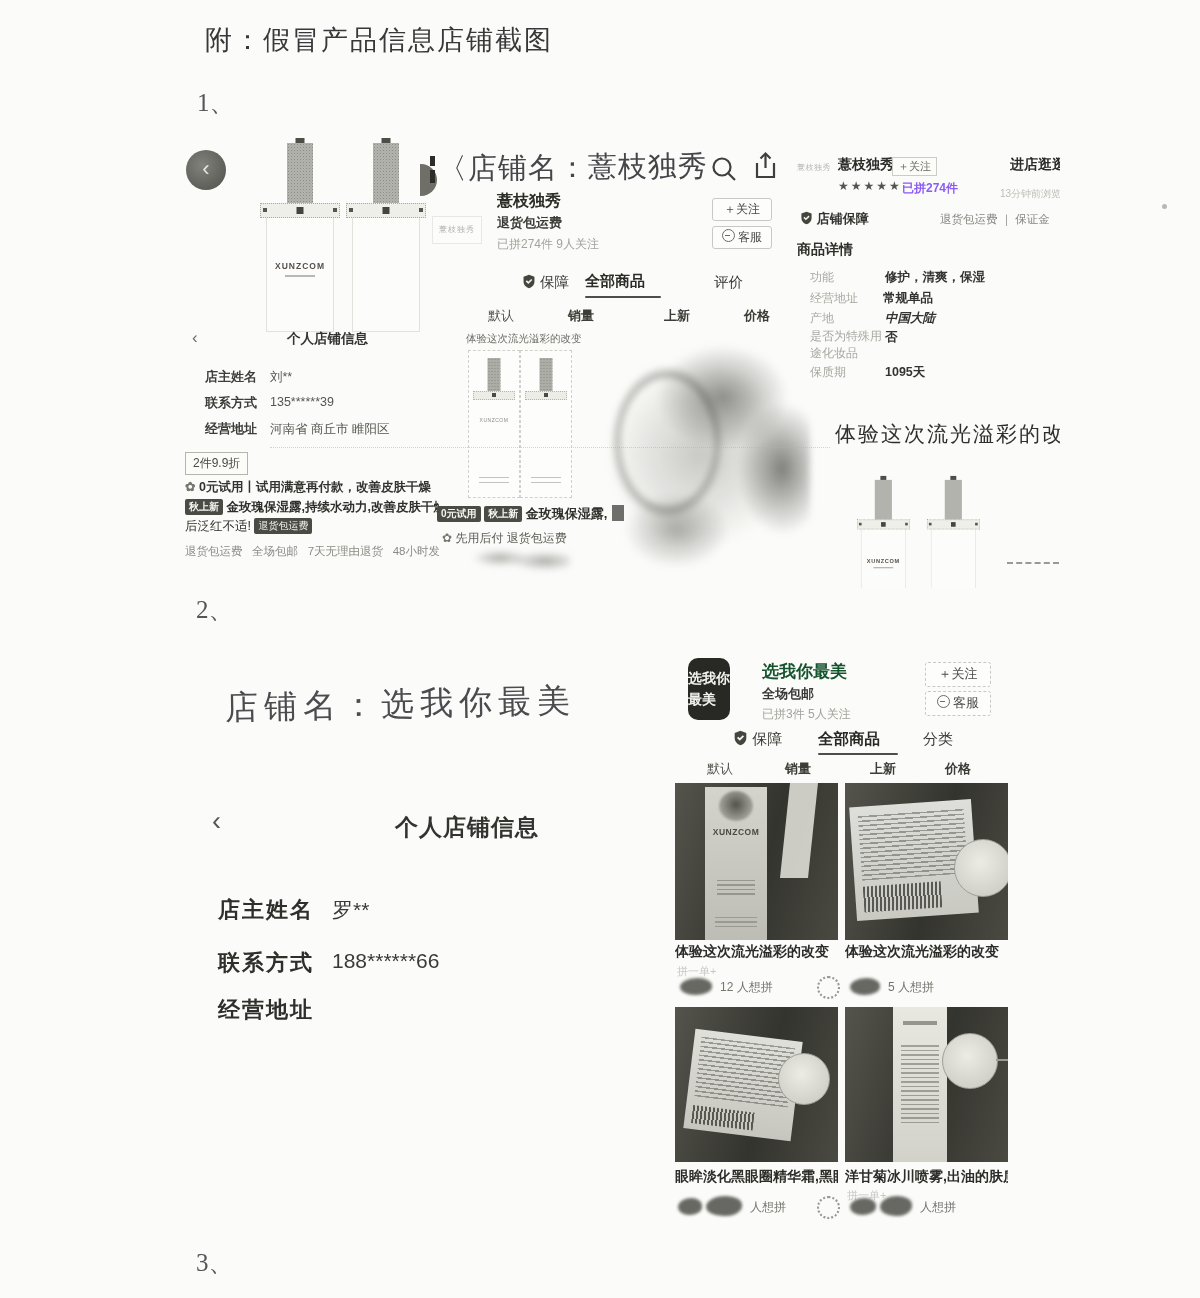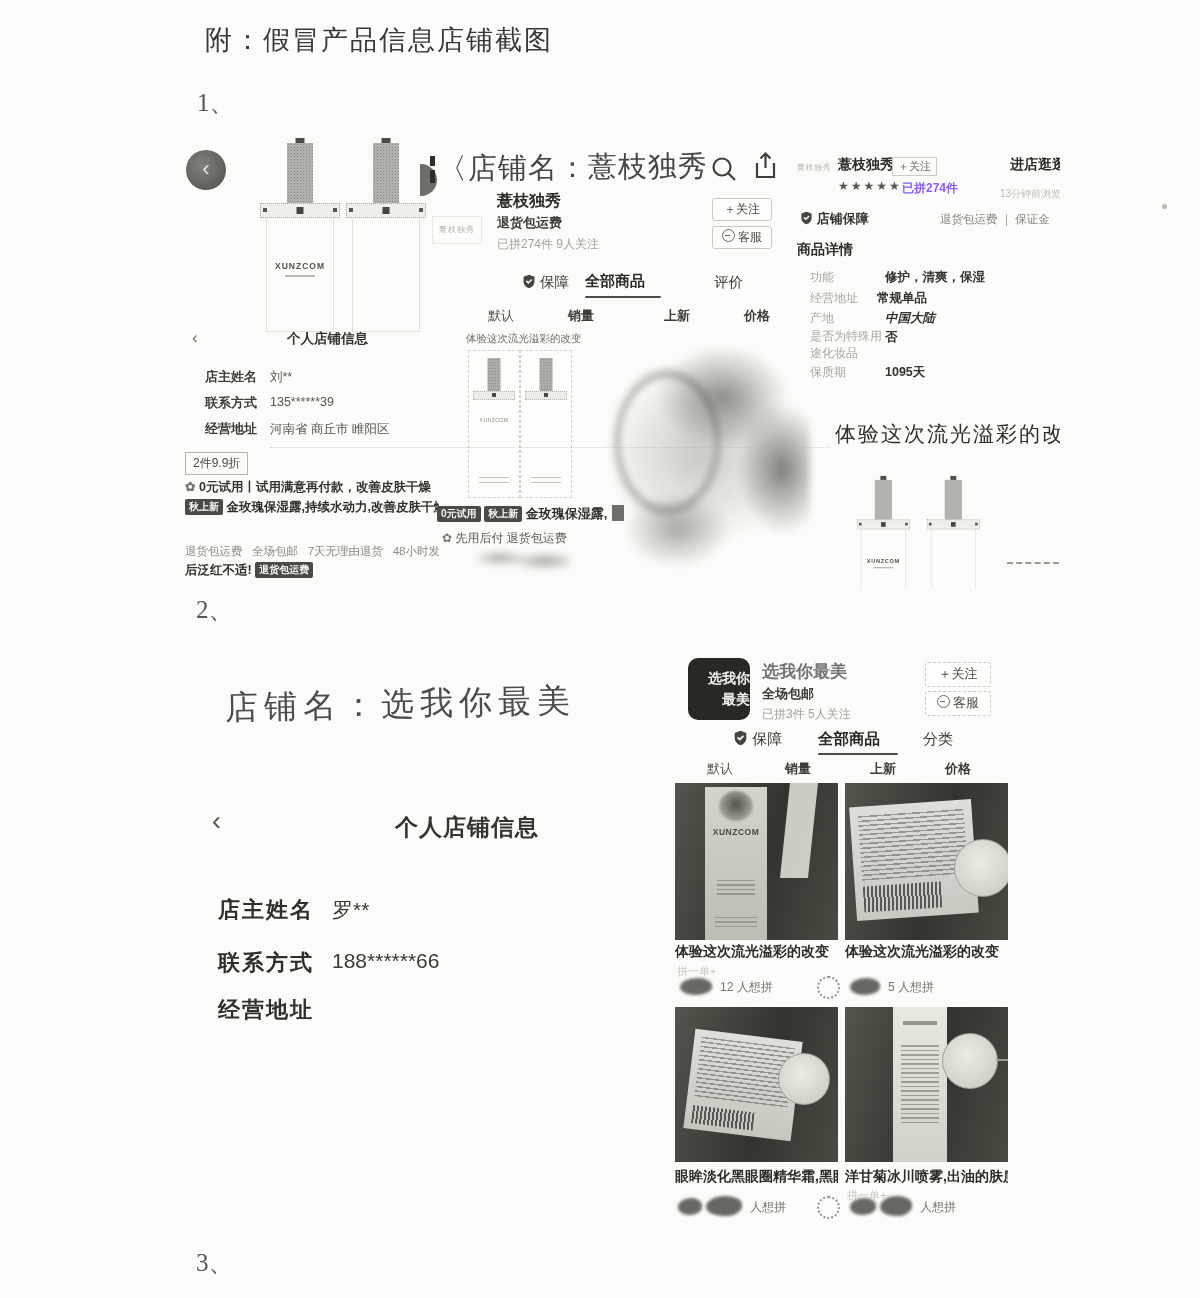--- a/index.html
+++ b/index.html
@@ -109,21 +109,21 @@
 
     <div class="abs nw" style="left:5px;top:341px;font-size:12.5px;color:#33332f;font-weight:bold;">
       <span style="color:#77776f;">✿</span>
       <span>0元试用丨试用满意再付款，改善皮肤干燥</span>
     </div>
 
     <div class="abs nw clip" style="left:5px;top:361px;width:254px;font-size:12.5px;font-weight:bold;color:#2f2f2b;">
       <span class="badge-dark">秋上新</span>
       <span>金玫瑰保湿露,持续水动力,改善皮肤干燥,缓解晒</span>
     </div>
-    <div class="abs nw" style="left:5px;top:380px;font-size:12.5px;font-weight:bold;color:#2f2f2b;margin-top:44px;">
+    <div class="abs nw" style="left:5px;top:380px;font-size:12.5px;font-weight:normal;color:#2f2f2b;">
       <span>后泛红不适!</span>
       <span class="badge-dark">退货包运费</span>
     </div>
 
     <div class="abs nw clip" style="left:5px;top:406px;width:254px;font-size:11.5px;color:#8b8b85;">
       <span>退货包运费</span>&nbsp;&nbsp;
       <span>全场包邮</span>&nbsp;&nbsp;
       <span>7天无理由退货</span>&nbsp;&nbsp;
       <span>48小时发货</span>
     </div>
@@ -227,21 +227,21 @@
       </svg>
       <span>店铺保障</span>
     </div>
     <div class="abs nw" style="left:145px;top:74px;font-size:11.5px;color:#85857f;">退货包运费 ｜ 保证金</div>
 
     <div class="abs bold nw" style="left:2px;top:103px;font-size:14px;color:#2e2e2a;">商品详情</div>
 
     <div class="abs nw" style="left:15px;top:131px;font-size:12px;color:#a8a8a2;">功能</div>
     <div class="abs bold nw" style="left:90px;top:131px;font-size:12.5px;color:#333330;">修护，清爽，保湿</div>
     <div class="abs nw" style="left:15px;top:152px;font-size:12px;color:#a8a8a2;">经营地址</div>
-    <div class="abs bold nw" style="left:82px;top:152px;font-size:12.5px;color:#333330;">常规单品</div>
+    <div class="abs bold nw" style="left:88px;top:152px;font-size:12.5px;color:#333330;">常规单品</div>
     <div class="abs nw" style="left:15px;top:172px;font-size:12px;color:#a8a8a2;">产地</div>
     <div class="abs bold nw" style="left:90px;top:172px;font-size:12.5px;color:#333330;font-style:italic;">中国大陆</div>
     <div class="abs" style="left:15px;top:190px;width:74px;font-size:12px;line-height:1.45;color:#a8a8a2;">是否为特殊用途化妆品</div>
     <div class="abs bold nw" style="left:90px;top:191px;font-size:12.5px;color:#333330;">否</div>
     <div class="abs nw" style="left:15px;top:226px;font-size:12px;color:#a8a8a2;">保质期</div>
     <div class="abs bold nw" style="left:90px;top:226px;font-size:12.5px;color:#333330;">1095天</div>
 
 
     <div class="abs nw" style="left:40px;top:282px;font-size:21px;font-weight:500;color:#2f2f2b;letter-spacing:2px;">体验这次流光溢彩的改变</div>
 
@@ -268,26 +268,26 @@
     <div class="abs" style="left:212px;top:424px;width:52px;border-top:2px dashed #9a9a94;"></div>
   </div>
 
   <div class="artifact-line" style="left:90px;top:309px;width:560px;"></div>
 </div>
 
 <div class="abs clip" style="left:180px;top:640px;width:880px;height:604px;">
 
   <div class="abs serif nw" style="left:45px;top:42px;font-size:33px;color:#4c4c50;letter-spacing:6px;transform:rotate(-1.2deg);">店铺名：选我你最美</div>
 
-  <div class="abs" style="left:508px;top:18px;width:62px;height:62px;border-radius:10px;background:#282824;color:#f2f2ee;
-       text-align:right;font-weight:bold;font-size:14px;line-height:1.5;padding-top:10px;box-sizing:border-box;">
+  <div class="abs" style="left:508px;top:18px;width:42px;height:62px;border-radius:10px;background:#282824;color:#f2f2ee;
+       text-align:left;font-weight:bold;font-size:14px;line-height:1.5;padding-top:10px;box-sizing:border-box;">
     <div>选我你</div>
       <div>最美</div>
   </div>
-  <div class="abs bold nw" style="left:582px;top:20px;font-size:17px;color:#737373;">选我你最美</div>
+  <div class="abs bold nw" style="left:582px;top:20px;font-size:17px;color:#14532d;">选我你最美</div>
   <div class="abs bold nw" style="left:582px;top:45px;font-size:13px;color:#3a3a36;">全场包邮</div>
   <div class="abs nw" style="left:582px;top:66px;font-size:12px;color:#a3a39d;">已拼3件 5人关注</div>
   <div class="abs btn dashed" style="left:745px;top:22px;width:64px;height:23px;line-height:22px;font-size:13px;">＋关注</div>
   <div class="abs btn dashed" style="left:745px;top:51px;width:64px;height:23px;line-height:22px;font-size:13px;">
     <span class="chatic"></span><span>客服</span>
   </div>
 
   <div class="abs nw" style="left:553px;top:90px;font-size:15px;color:#3a3a36;">
     <svg width="15" height="16" viewBox="0 0 20 22" style="vertical-align:-2px;">
       <path d="M10 1l8 3v7c0 5-3.5 8.5-8 10-4.5-1.5-8-5-8-10V4z" fill="#45453f"></path>

